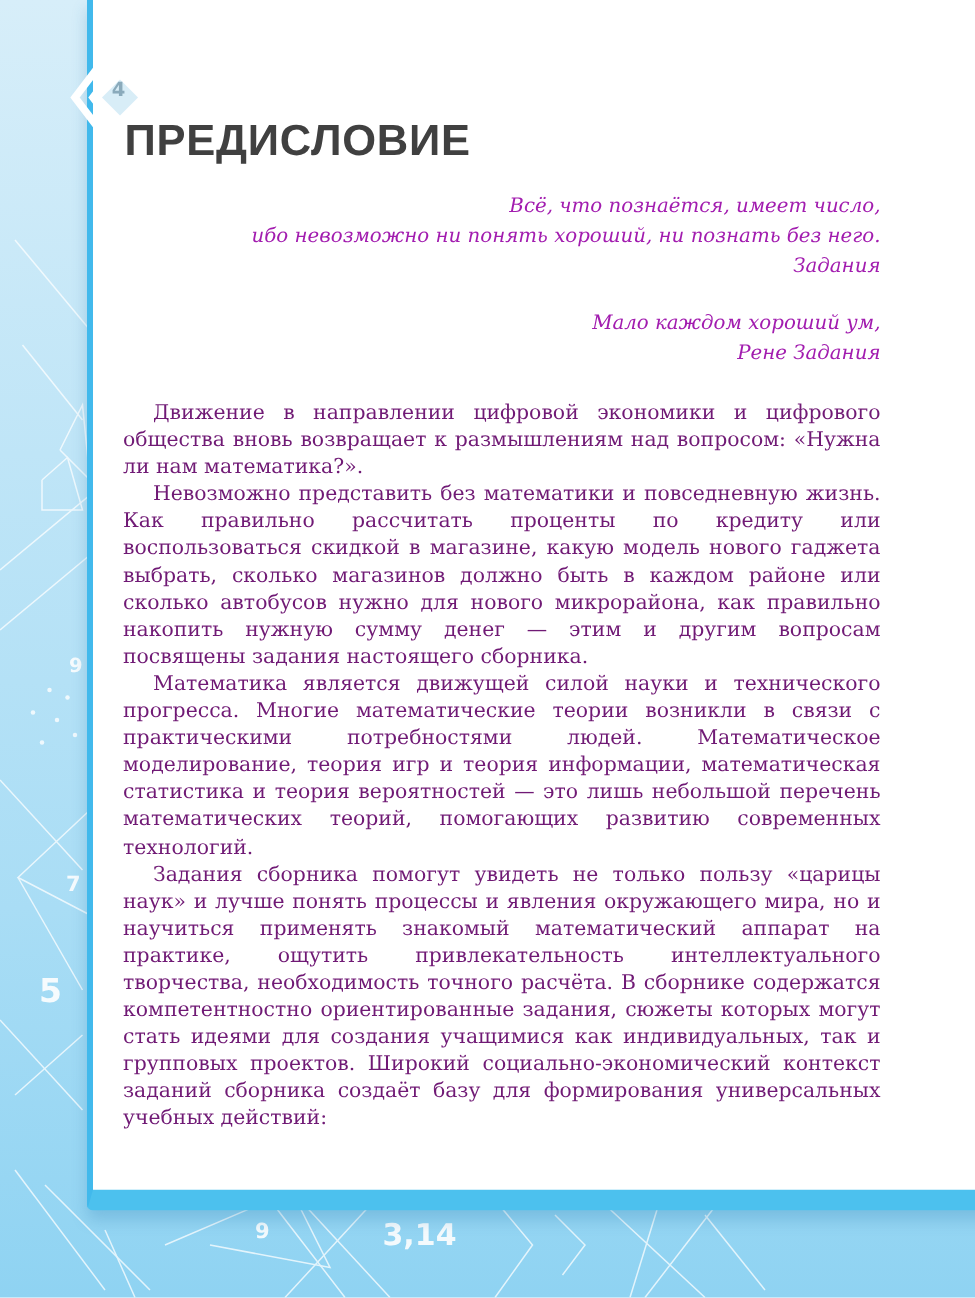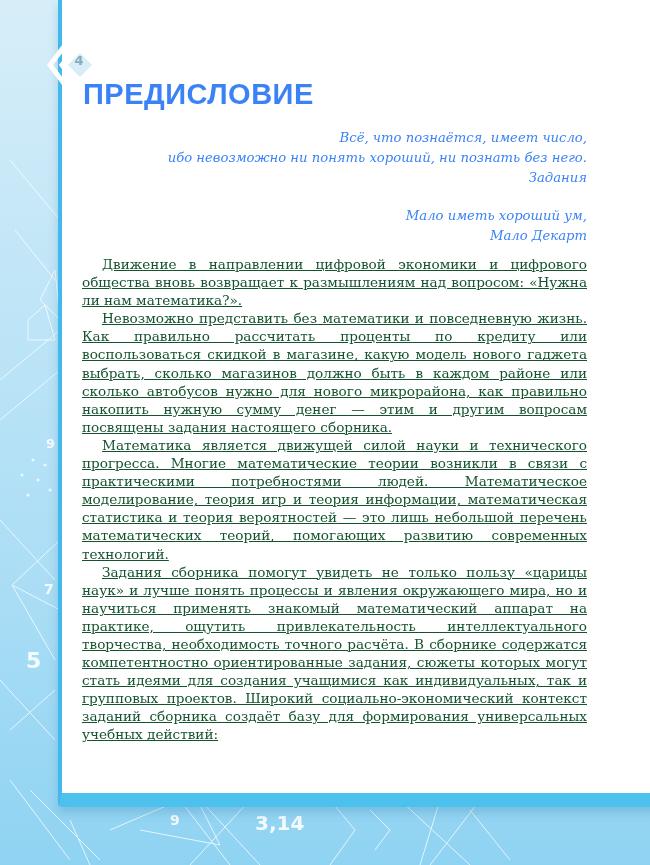--- a/index.html
+++ b/index.html
@@ -22,34 +22,33 @@
       width: 80px; height: 50px;
     }
     .page-number-text {
       position: absolute; left: 71px; top: 53px; z-index: 4;
       font-family: "DejaVu Sans", sans-serif; font-weight: bold; font-size: 13px;
       color: #8aaabb; width: 16px; text-align: center;
     }
     .title {
       position: absolute; left: 83px; top: 78px; z-index: 4; margin: 0;
       font-family: "Liberation Sans", sans-serif; font-weight: bold;
-      font-size: 29px; letter-spacing: 0.5px; color: #3b82f6;
+      font-size: 29px; letter-spacing: 0.5px; color: #404040;
     }
     .epigraphs {
       position: absolute; right: 63px; top: 128px; z-index: 4;
       text-align: right; font-style: italic; font-size: 13.2px; line-height: 20px;
-      color: #3b82f6;
+      color: #a21caf;
     }
     .epigraph { margin-bottom: 18px; }
     .epigraph .line { display: block; }
     .body-text {
-      position: absolute; left: 82px; top: 255px; width: 505px; z-index: 4;
-      font-size: 13.6px; line-height: 18.1px; color: #14532d;
+      position: absolute; left: 82px; top: 266px; width: 505px; z-index: 4;
+      font-size: 13.6px; line-height: 18.1px; color: #701a75;
       text-align: justify;
-      text-decoration: underline;
     }
     .body-text p { margin: 0; text-indent: 20px; }
   </style>
 </head>
 <body>
 
 <svg class="bg-deco" width="650" height="865" viewBox="0 0 650 865">
   <g stroke="#ffffff" stroke-width="1" fill="none" opacity="0.75">
     <line x1="10" y1="160" x2="60" y2="220"></line>
     <line x1="15" y1="230" x2="55" y2="280"></line>
@@ -104,22 +103,22 @@
 
 <h1 class="title">ПРЕДИСЛОВИЕ</h1>
 
 <div class="epigraphs">
   <div class="epigraph">
     <span class="line">Всё, что познаётся, имеет число,</span>
     <span class="line">ибо невозможно ни понять хороший, ни познать без него.</span>
     <span class="line">Задания</span>
   </div>
   <div class="epigraph">
-    <span class="line">Мало иметь хороший ум,</span>
-    <span class="line">Мало Декарт</span>
+    <span class="line">Мало каждом хороший ум,</span>
+    <span class="line">Рене Задания</span>
   </div>
 </div>
 
 <div class="body-text">
   <p>Движение в направлении цифровой экономики и цифрового общества вновь возвращает к размышлениям над вопросом: «Нужна ли нам математика?».</p>
   <p>Невозможно представить без математики и повседневную жизнь. Как правильно рассчитать проценты по кредиту или воспользоваться скидкой в магазине, какую модель нового гаджета выбрать, сколько магазинов должно быть в каждом районе или сколько автобусов нужно для нового микрорайона, как правильно накопить нужную сумму денег — этим и другим вопросам посвящены задания настоящего сборника.</p>
   <p>Математика является движущей силой науки и технического прогресса. Многие математические теории возникли в связи с практическими потребностями людей. Математическое моделирование, теория игр и теория информации, математическая статистика и теория вероятностей — это лишь небольшой перечень математических теорий, помогающих развитию современных технологий.</p>
   <p>Задания сборника помогут увидеть не только пользу «царицы наук» и лучше понять процессы и явления окружающего мира, но и научиться применять знакомый математический аппарат на практике, ощутить привлекательность интеллектуального творчества, необходимость точного расчёта. В сборнике содержатся компетентностно ориентированные задания, сюжеты которых могут стать идеями для создания учащимися как индивидуальных, так и групповых проектов. Широкий социально-экономический контекст заданий сборника создаёт базу для формирования универсальных учебных действий:</p>
 </div>
 

